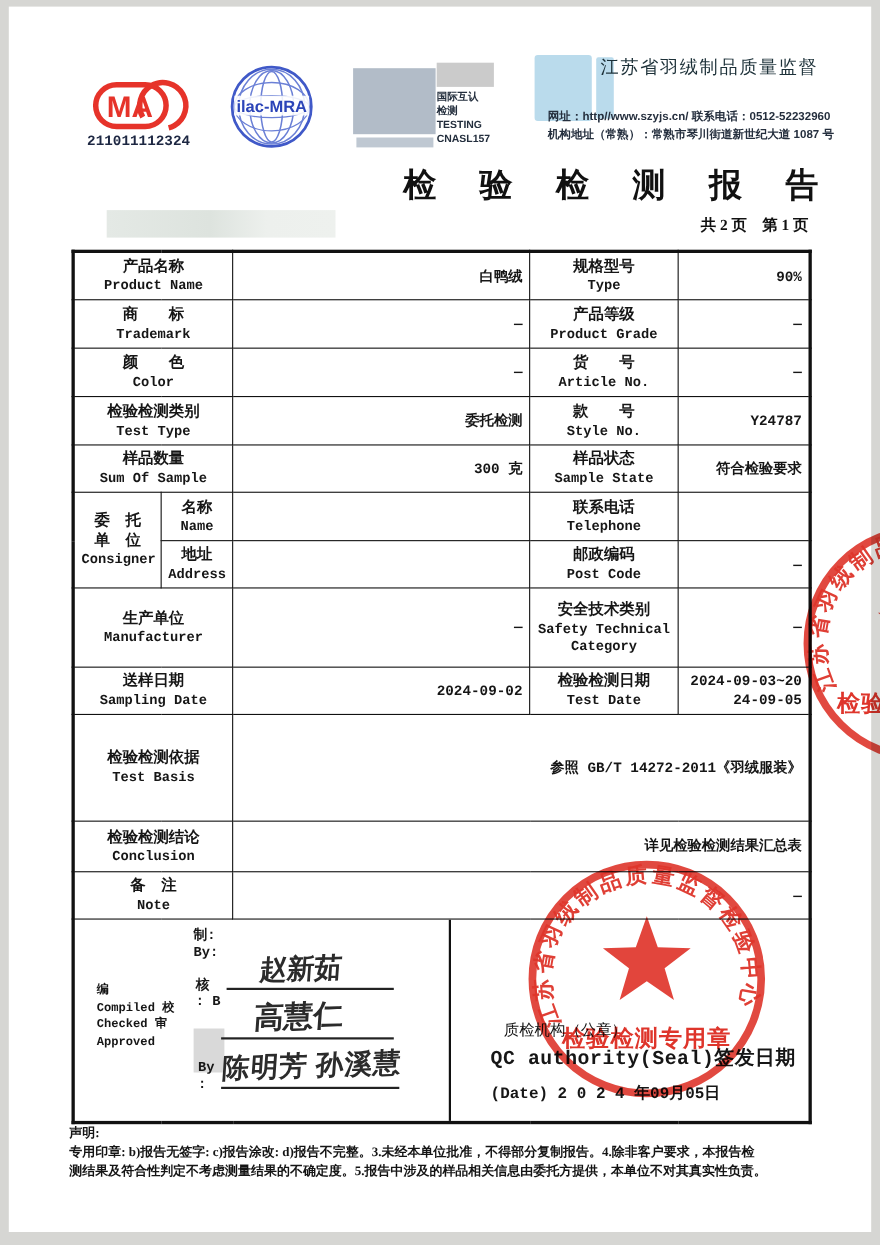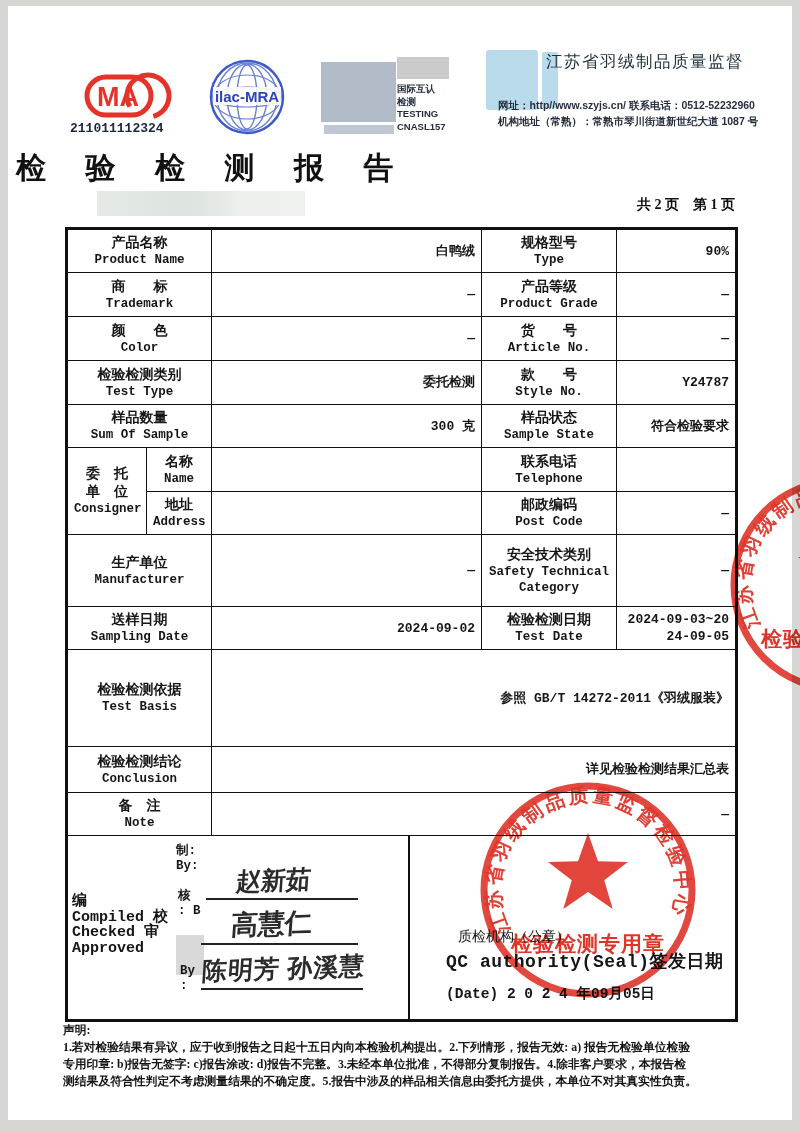--- a/index.html
+++ b/index.html
@@ -6,35 +6,35 @@
   body{
     width:800px;height:1132px;overflow:hidden;position:relative;
     background:#d6d6d3;
     font-family:"Liberation Sans",sans-serif;
     -webkit-font-smoothing:antialiased;
   }
   .page{position:absolute;left:8px;top:6px;right:8px;bottom:12px;background:#ffffff;}
   .abs{position:absolute;}
 
   
-  .cma-code{position:absolute;left:70px;top:121px;width:112px;
+  .cma-code{position:absolute;left:70px;top:121px;width:112px;text-align:center;
     font-family:"Liberation Mono",monospace;font-weight:bold;font-size:13px;color:#1d2742;letter-spacing:0px;}
   .cnas-sq{position:absolute;left:321px;top:62px;width:75px;height:60px;background:#b2bcc8;}
   .cnas-strip{position:absolute;left:324px;top:125px;width:70px;height:9px;background:#bfc8d2;}
   .cnas-rect2{position:absolute;left:397px;top:57px;width:52px;height:22px;background:#cbcbcb;}
   .cnas-text{position:absolute;left:397px;top:83px;width:70px;
     font-family:"Liberation Sans",sans-serif;font-weight:bold;font-size:9.5px;line-height:12.5px;color:#232e3d;}
   .bluelogo1{position:absolute;left:486px;top:50px;width:52px;height:60px;background:#badbec;border-radius:3px;}
   .bluelogo2{position:absolute;left:542px;top:52px;width:16px;height:56px;background:#badbec;border-radius:2px;}
   .orgname{position:absolute;left:543px;top:49px;width:204px;text-align:center;
     font-weight:normal;font-size:16.5px;line-height:25px;color:#1c3038;letter-spacing:1.5px;}
   .contact{position:absolute;left:486px;width:270px;font-weight:bold;font-size:10.5px;color:#252f3e;margin-left:12px;}
   .c1{top:99px;} .c2{top:115px;}
 
-  .doc-title{position:absolute;left:0;top:148px;width:760px;text-align:left;
+  .doc-title{position:absolute;left:0;top:148px;width:760px;text-align:right;
     font-family:"Liberation Serif",serif;font-weight:bold;font-size:30px;color:#111;
     letter-spacing:16px;text-indent:16px;}
   .blur1{position:absolute;left:97px;top:191px;width:208px;height:25px;
     background:linear-gradient(90deg,#e4e9e5 0%,#dde3de 45%,#edf0ed 70%,#eef1ee 100%);}
   .pageinfo{position:absolute;left:550px;top:196px;width:185px;text-align:right;
     font-family:"Liberation Serif",serif;font-weight:bold;font-size:14px;color:#111;}
 
   
   table.main{position:absolute;left:65px;top:227px;width:670px;border-collapse:collapse;table-layout:fixed;
     font-family:"Liberation Mono",monospace;color:#161616;}
@@ -42,21 +42,21 @@
   table.main{border:3px solid #111;}
   td.lab{text-align:center;}
   .lcn{font-size:14px;font-weight:bold;line-height:18px;white-space:pre;}
   .len{font-size:12.5px;font-weight:bold;line-height:16px;}
   td.val{font-size:13px;font-weight:bold;text-align:right;word-break:break-all;line-height:17px;}
   tr.h44{height:44px;} tr.h43{height:43px;} tr.h65{height:72px;} tr.h97{height:97px;} tr.h46{height:46px;} tr.h185{height:185px;}
 
   
   td.sigcell{position:relative;padding:0;}
   .sig-divider{position:absolute;left:340px;top:0;bottom:0;width:2px;background:#111;}
-  .sig-leftlabels{position:absolute;left:4px;top:58px;font-size:15px;font-weight:bold;line-height:15.5px;white-space:pre;}
+  .sig-leftlabels{position:absolute;left:20px;top:58px;font-size:11px;font-weight:bold;line-height:15.5px;white-space:pre;}
   .sig-mid{position:absolute;font-size:12.5px;font-weight:bold;line-height:15px;white-space:pre;}
   .m1{left:108px;top:8px;} .m2{left:110px;top:53px;} .m3{left:112px;top:128px;}
   .sig-grey{position:absolute;left:108px;top:99px;width:28px;height:40px;background:#d9d9d9;}
   .sigline{position:absolute;height:0;border-bottom:2px solid #222;}
   .sl1{left:138px;top:62px;width:152px;}
   .sl2{left:133px;top:107px;width:157px;}
   .sl3{left:133px;top:152px;width:162px;}
   .signame{position:absolute;font-family:"Liberation Serif",serif;color:#2b2b2b;
     font-size:25px;font-weight:bold;transform:rotate(-2deg) skewX(-6deg);white-space:nowrap;}
   .sn1{left:168px;top:28px;}
@@ -325,16 +325,15 @@
     </defs>
   <text font-size="20" font-weight="bold" fill="#dc2318" letter-spacing="3" opacity="0.95">
     <textPath href="#arcB" startOffset="4">江苏省羽绒制品质量监督检验中心</textPath>
   </text>
   <polygon points="115,58 125,86.2 154.9,87 131.2,105.3 139.7,134 115,117 90.3,134 98.8,105.3 75.1,87 105,86.2" fill="#dc2318" opacity="0.92"></polygon>
   <text x="115" y="176" text-anchor="middle" font-size="21" font-weight="bold" fill="#dc2318" letter-spacing="1">检验检测专用章</text>
 </svg>
 
 <div class="statement">
   <div>声明:</div>
-  <div>1.若对检验结果有异议，应于收到报告之日起十五日内向本检验机构提出。2.下列情形，报告无效: a) 报告无检验单位检验</div>
   <div>专用印章: b)报告无签字: c)报告涂改: d)报告不完整。3.未经本单位批准，不得部分复制报告。4.除非客户要求，本报告检</div>
   <div>测结果及符合性判定不考虑测量结果的不确定度。5.报告中涉及的样品相关信息由委托方提供，本单位不对其真实性负责。</div>
 </div>
 
 </body></html>

